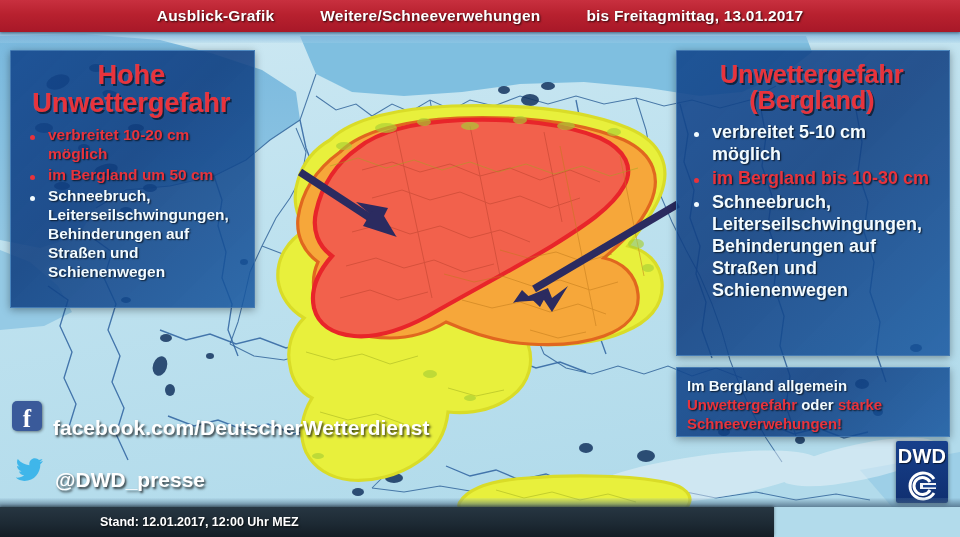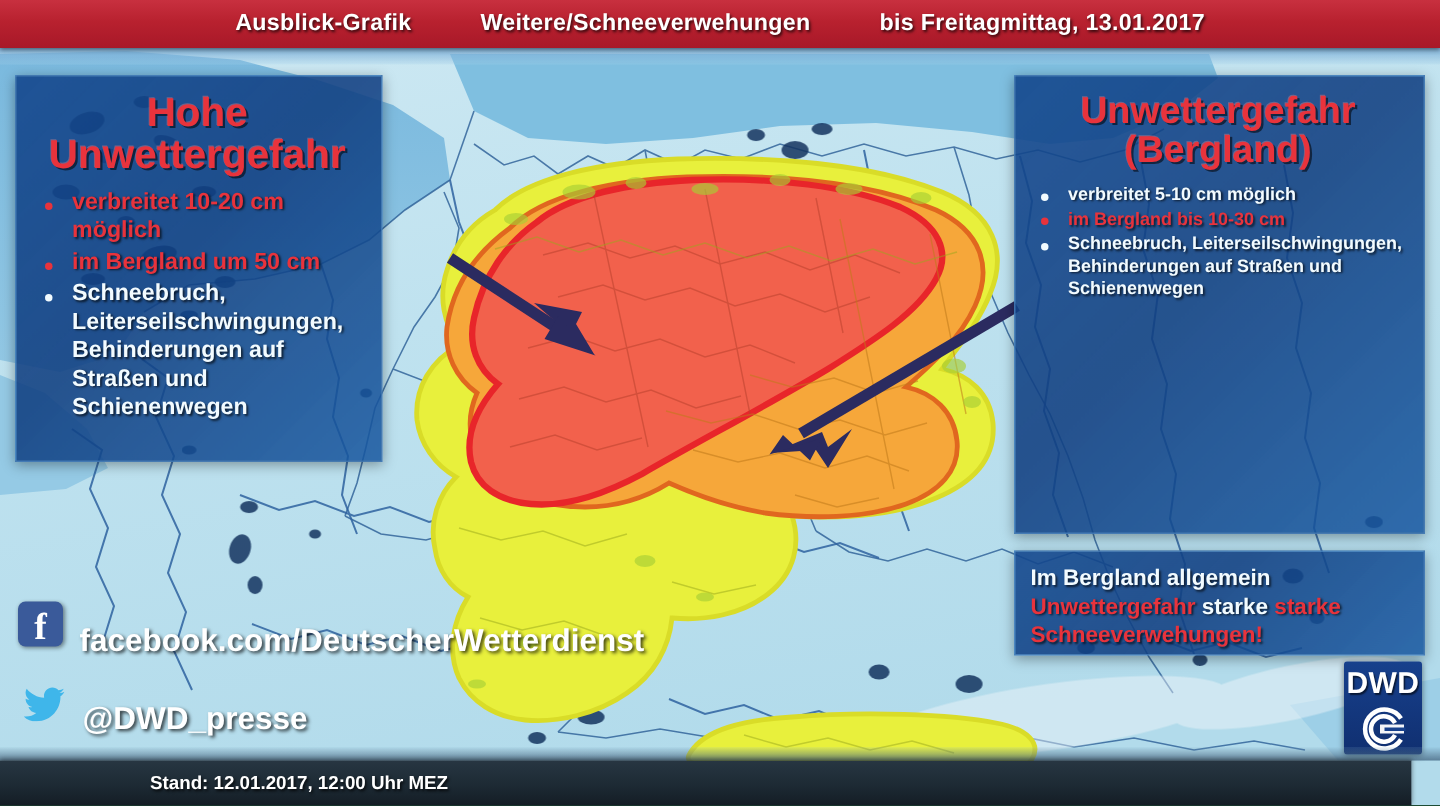--- a/index.html
+++ b/index.html
@@ -31,21 +31,21 @@
   }
   #top-banner .bt {
     color: #fff; font-weight: bold; font-size: 15.5px;
     letter-spacing: .2px;
     text-shadow: 1px 1px 2px rgba(0,0,0,.75);
     white-space: nowrap;
   }
 
   
   #bottom-banner {
-    position: absolute; left: 0; bottom: 0; width: 941px; height: 30px;
+    position: absolute; left: 0; bottom: 0; width: 774px; height: 30px;
     background: linear-gradient(180deg, #273642 0%, #1d2a34 55%, #141d25 100%);
     display: flex; align-items: center;
     z-index: 60;
     box-shadow: 0 -1px 3px rgba(0,0,0,.4);
   }
   #bottom-banner .bb {
     color: #fff; font-weight: bold; font-size: 12.5px;
     text-shadow: 1px 1px 2px rgba(0,0,0,.8);
     white-space: nowrap;
   }
@@ -100,21 +100,21 @@
   ul.blist > li::before {
     content: "";
     position: absolute; left: 9px; top: .56em;
     width: 5px; height: 5px; border-radius: 50%;
     background: currentColor;
   }
   li.red   { color: #e8333c; font-weight: bold; }
   li.white { color: #f2fbff; }
 
   #panel-left ul.blist > li  { font-size: 15.5px; }
-  #panel-right ul.blist > li { font-size: 12px; }
+  #panel-right ul.blist > li { font-size: 18px; }
 
   .note-text {
     font-size: 15px; font-weight: bold; line-height: 1.28;
     color: #f2fbff;
     text-shadow: 1.2px 1.2px 1.6px rgba(0,0,0,.7);
   }
   .note-text .r { color: #e8333c; }
 
   
   #social { position: absolute; left: 12px; top: 396px; z-index: 45; }
@@ -421,21 +421,21 @@
     </div>
     <ul class="blist">
       <li class="white">verbreitet 5-10 cm möglich</li>
       <li class="red">im Bergland bis 10-30 cm</li>
       <li class="white">Schneebruch, Leiterseilschwingungen, Behinderungen auf Straßen und Schienenwegen</li>
     </ul>
   </div>
 
   <div class="panel" id="panel-note">
     <div class="note-text">
-      <span>Im Bergland allgemein </span><span class="r">Unwettergefahr</span><span> starke </span><span class="r">starke Schneeverwehungen!</span>
+      <span>Im Bergland allgemein </span><span class="r">Unwettergefahr</span><span> oder </span><span class="r">starke Schneeverwehungen!</span>
     </div>
   </div>
 
   <div id="social">
     <div class="srow">
       <div class="fb-icon">
           <span>f</span>
         </div>
       <div class="social-text">facebook.com/DeutscherWetterdienst</div>
     </div>

